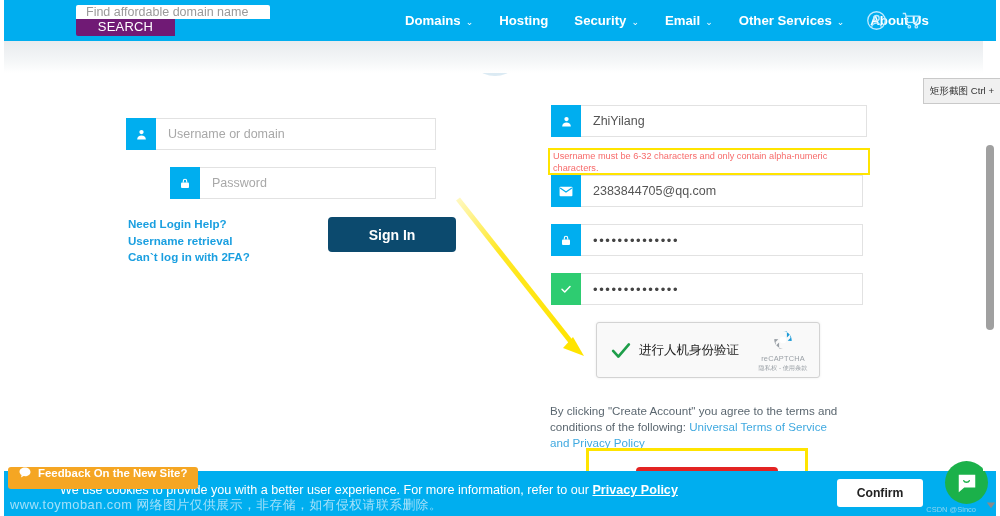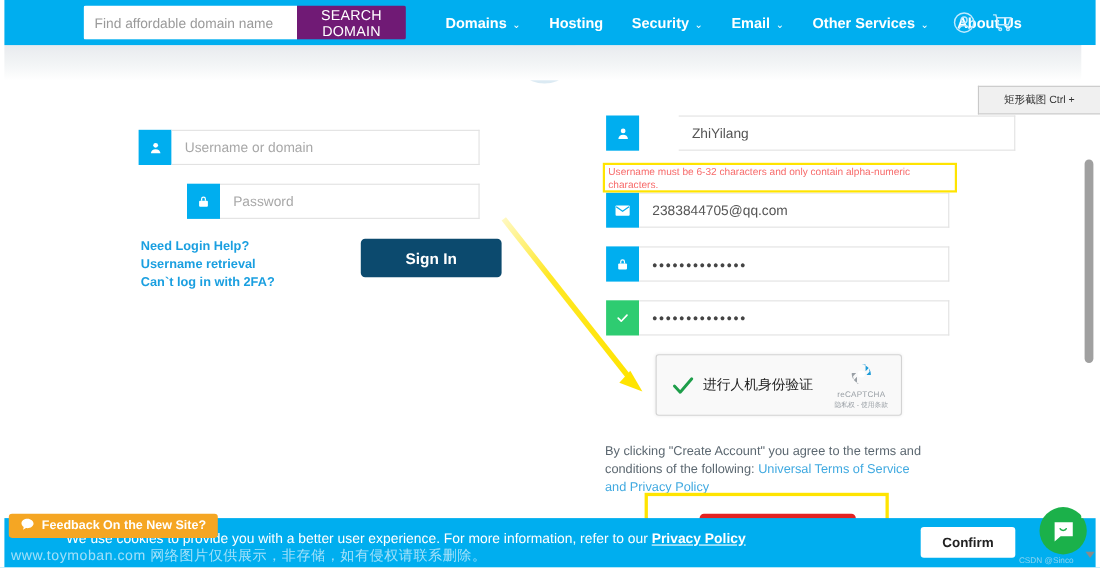--- a/index.html
+++ b/index.html
@@ -37,20 +37,21 @@
     background: #00aeef;
     z-index: 20;
   }
   .search-wrap {
     position: absolute;
     left: 76px; top: 5px;
     height: 31px;
     display: flex;
     border-radius: 2px;
     overflow: hidden;
+    flex-direction: column;
   }
   .search-input {
     width: 194px;
     height: 31px;
     border: none;
     outline: none;
     background: #ffffff;
     font-family: "Liberation Sans", sans-serif;
     font-size: 12.5px;
     color: #444;
@@ -195,21 +196,21 @@
     color: #fff;
     border: none;
     border-radius: 4px;
     font-family: "Liberation Sans", sans-serif;
     font-size: 14px;
     font-weight: bold;
     cursor: pointer;
   }
 
   
-  #reg-username { left: 551px; top: 64px; width: 372px; gap: 36px; }
+  #reg-username { left: 551px; top: 64px; width: 316px; }
   #reg-email    { left: 551px; top: 134px; width: 312px; }
   #reg-pass     { left: 551px; top: 183px; width: 312px; }
   #reg-pass2    { left: 551px; top: 232px; width: 312px; }
 
   .error-box {
     position: absolute;
     left: 548px; top: 107px;
     width: 322px; height: 27px;
     border: 2px solid #ffe400;
     background: #ffffff;
@@ -337,21 +338,21 @@
     color: #222;
     cursor: pointer;
   }
   .feedback-badge {
     position: absolute;
     left: 8px; bottom: 27px;
     height: 22px;
     background: #f5a623;
     border-radius: 3px;
     display: flex;
-    align-items: center;
+    align-items: flex-start;
     gap: 7px;
     padding: 0 11px;
     color: #fff;
     font-size: 11.4px;
     font-weight: bold;
     cursor: pointer;
     z-index: 33;
     white-space: nowrap;
   }
   .watermark {
@@ -410,21 +411,21 @@
   
   .snip-tip {
     position: absolute;
     right: 0; top: 78px;
     height: 26px;
     background: #f0f0f0;
     border: 1px solid #c9c9c9;
     border-right: none;
     display: flex;
     align-items: center;
-    padding: 0 23px;
+    padding: 0 6px;
     font-size: 9.6px;
     color: #333;
     z-index: 45;
     white-space: nowrap;
     overflow: hidden;
   }
 </style>
 </head>
 <body>
 

